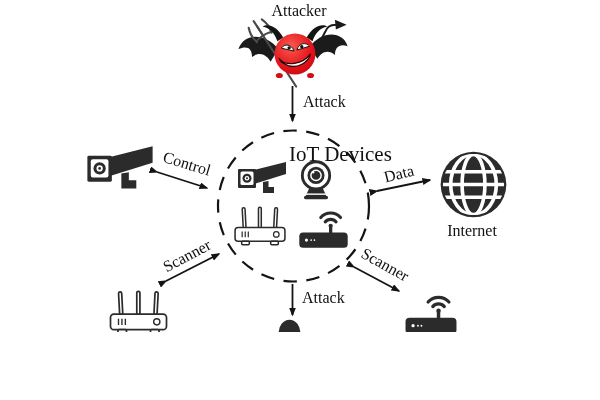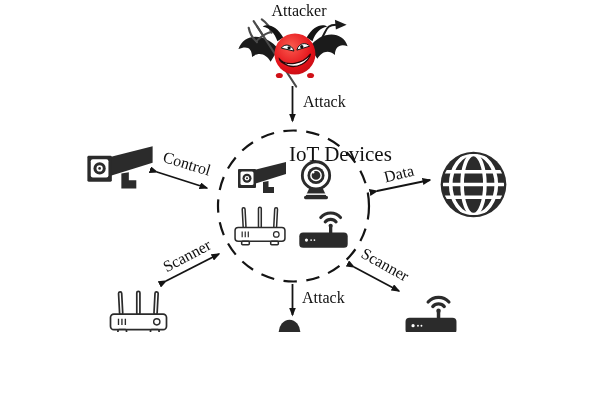--- a/index.html
+++ b/index.html
@@ -218,20 +218,21 @@
   <div class="lbl ctr" style="left:249px;top:2px;width:100px;">Attacker</div>
 
   <div class="lbl" style="left:303px;top:93px;">Attack</div>
 
   <div class="lbl ctr" style="left:249px;top:143px;width:92px;font-size:21px;margin-left:40px;">IoT Devices</div>
 
   <div class="lbl ctr" style="left:158px;top:155px;width:58px;transform:rotate(17deg);">Control</div>
 
   <div class="lbl ctr" style="left:379px;top:165px;width:40px;transform:rotate(-14deg);">Data</div>
 
+  <div class="lbl ctr" style="left:437px;top:222px;width:70px;">Internet</div>
 
   <div class="lbl ctr" style="left:158px;top:247px;width:58px;transform:rotate(-28deg);">Scanner</div>
 
   <div class="lbl ctr" style="left:356px;top:256px;width:58px;transform:rotate(29deg);">Scanner</div>
 
   <div class="lbl" style="left:302px;top:289px;">Attack</div>
 
 
 </div>
 

